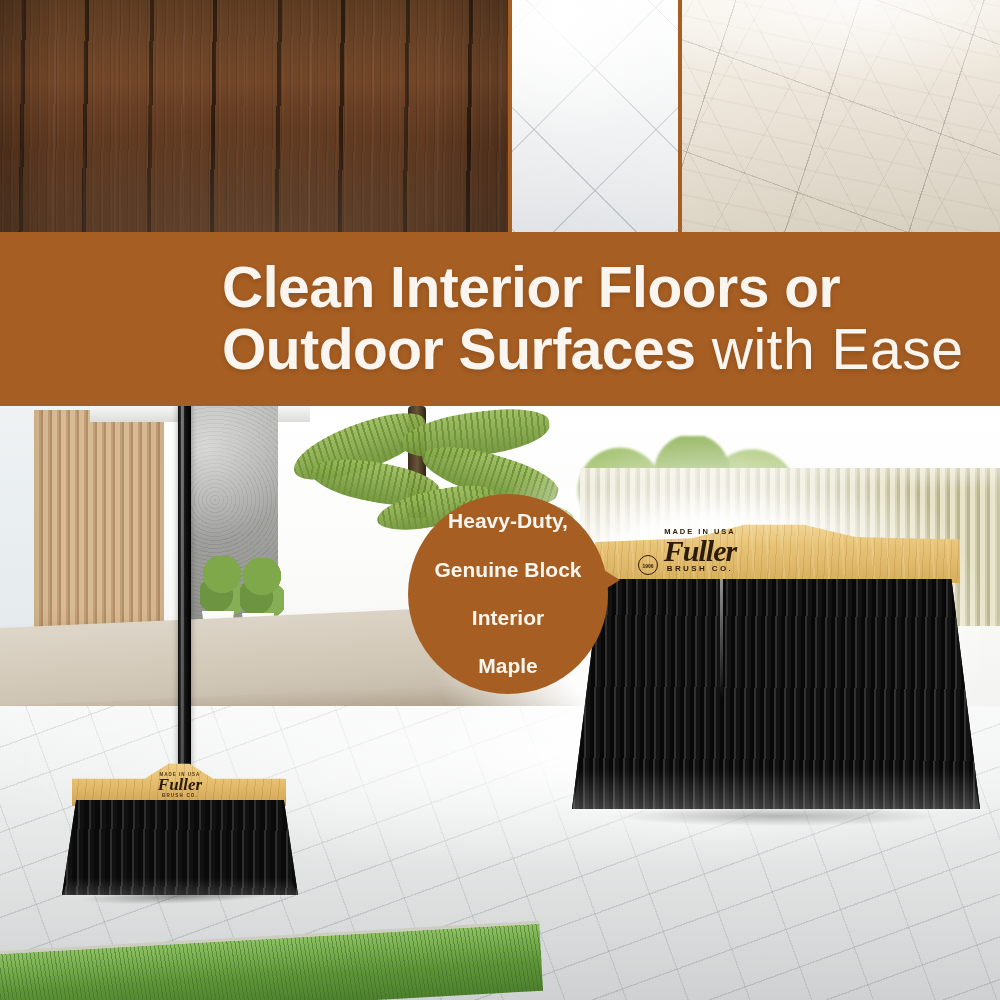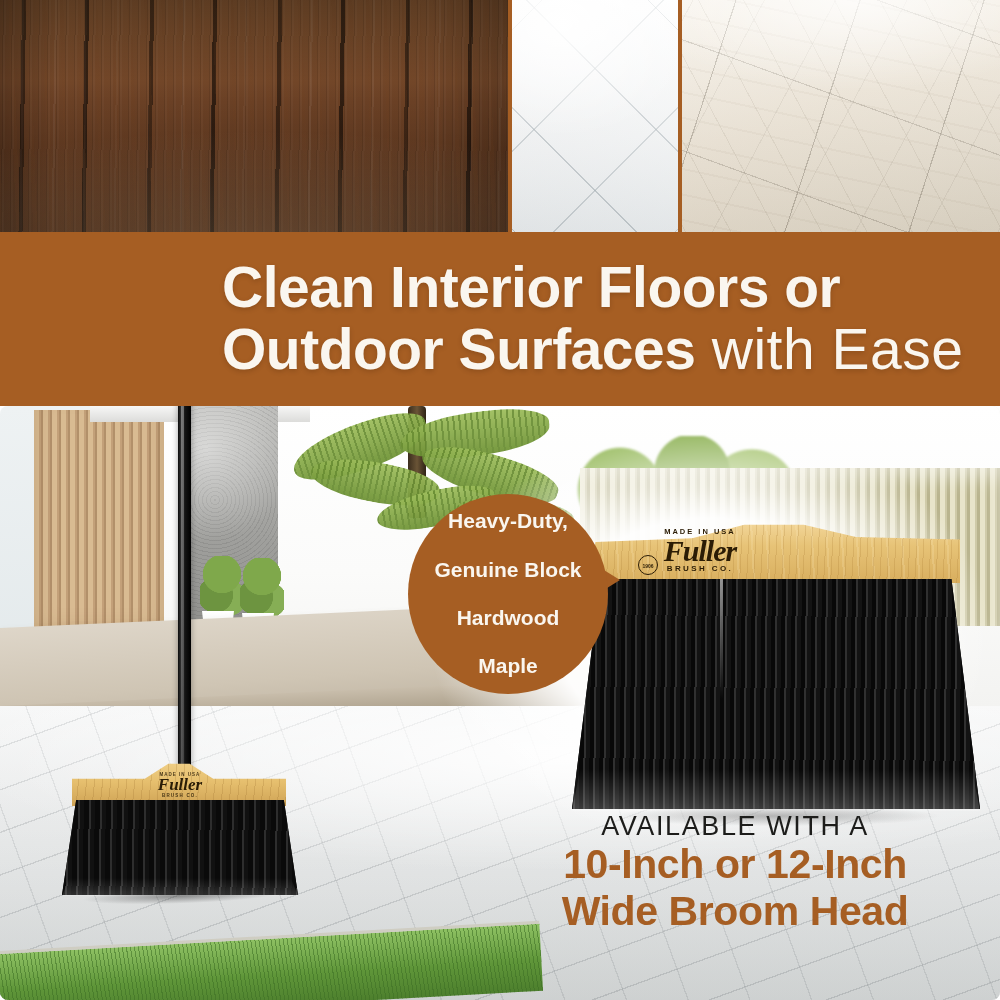--- a/index.html
+++ b/index.html
@@ -119,21 +119,21 @@
     letter-spacing:-0.5px;
     text-shadow:0 2px 5px rgba(60,28,5,.22);
   }
   .headline-line-1 { font-size:57px; font-weight:bold; }
   .headline-line-2 { font-size:57px; font-weight:bold; margin-top:4px; }
   .headline-light { font-weight:normal; letter-spacing:0.5px; }
 
   
   .scene {
     position:absolute; left:0; top:406px; width:1000px; height:594px;
-    overflow:hidden; background:#f2f2f0;border-radius:8px;
+    overflow:hidden; background:#f2f2f0;
   }
   .sky {
     position:absolute; left:0; top:0; width:1000px; height:300px;
     background:linear-gradient(180deg,#ffffff 0%,#fbfbfa 55%,#f3f3f1 100%);
   }
 
   
   .wall-white {
     position:absolute; left:0; top:0; width:120px; height:250px;
     background:linear-gradient(180deg,#eef2f3,#e4eaec);
@@ -496,24 +496,19 @@
       <span>Outdoor Surfaces</span><span class="headline-light"> with Ease</span>
     </div>
   </div>
 
   <div class="callout">
     <div class="callout-tail"></div>
     <div class="callout-circle"></div>
     <div class="callout-text">
       <span>Heavy-Duty,</span>
       <span>Genuine Block</span>
-      <span>Hardwood</span>
+      <span>Interior</span>
       <span>Maple</span>
     </div>
   </div>
 
-  <div class="bottom-block">
-    <div class="avail-line">AVAILABLE WITH A</div>
-    <div class="size-line">10-Inch or 12-Inch</div>
-    <div class="size-line size-line-2">Wide Broom Head</div>
-  </div>
 
 </div>
 
 </body></html>

